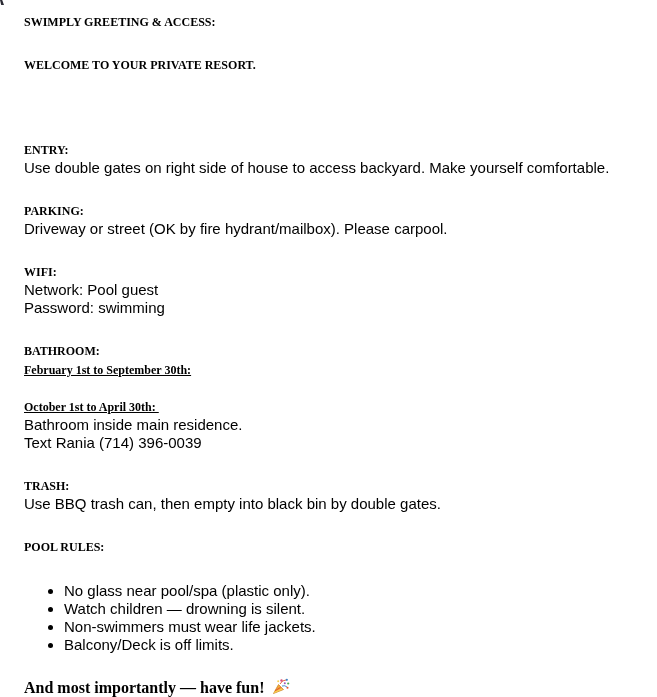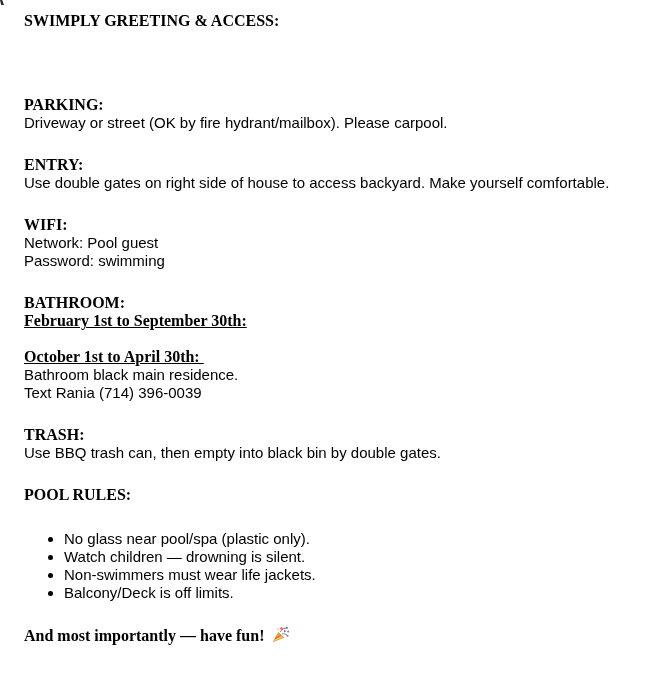--- a/index.html
+++ b/index.html
@@ -19,21 +19,21 @@
     line-height: 18px;
     overflow: hidden;
     background: #ffffff;
   }
   .doc p {
     margin: 0 0 24px 0;
   }
   .serif-h {
     font-family: "Liberation Serif", "DejaVu Serif", serif;
     font-weight: bold;
-    font-size: 16px;
+    font-size: 12px;
   }
   .serif-h.u {
     text-decoration: underline;
   }
   .bold-sans {
     font-weight: bold;
   }
   p.tight {
     margin-bottom: 26px;
   }
@@ -71,47 +71,50 @@
 <body>
 
 <div class="doc">
 
   <div class="corner-artifact"></div>
 
   <p>
     <span class="serif-h">SWIMPLY GREETING &amp; ACCESS:</span>
   </p>
 
+  <p>
+    <span class="serif-h">WELCOME TO YOUR PRIVATE RESORT.</span>
+  </p>
 
   <p>
     <br>
   </p>
 
   <p>
-    <span class="serif-h">PARKING:</span><br>
-    <span>Driveway or street (OK by fire hydrant/mailbox). Please carpool.</span>
+    <span class="serif-h">ENTRY:</span><br>
+    <span>Use double gates on right side of house to access backyard. Make yourself comfortable.</span>
   </p>
 
   <p>
-    <span class="serif-h">ENTRY:</span><br>
-    <span>Use double gates on right side of house to access backyard. Make yourself comfortable.</span>
+    <span class="serif-h">PARKING:</span><br>
+    <span>Driveway or street (OK by fire hydrant/mailbox). Please carpool.</span>
   </p>
 
   <p>
     <span class="serif-h">WIFI:</span><br>
     <span>Network: Pool guest</span><br>
     <span>Password: swimming</span>
   </p>
 
   <p>
     <span class="serif-h">BATHROOM:</span><br>
     <span class="serif-h u">February 1st to September 30th:</span><br>
     <br>
     <span class="serif-h u">October 1st to April 30th:&nbsp;</span><br>
-    <span>Bathroom black main residence.</span><br>
+    <span>Bathroom inside main residence.</span><br>
     <span>Text Rania (714) 396-0039</span>
   </p>
 
   <p>
     <span class="serif-h">TRASH:</span><br>
     <span>Use BBQ trash can, then empty into black bin by double gates.</span>
   </p>
 
   <p class="tight">
     <span class="serif-h">POOL RULES:</span>

